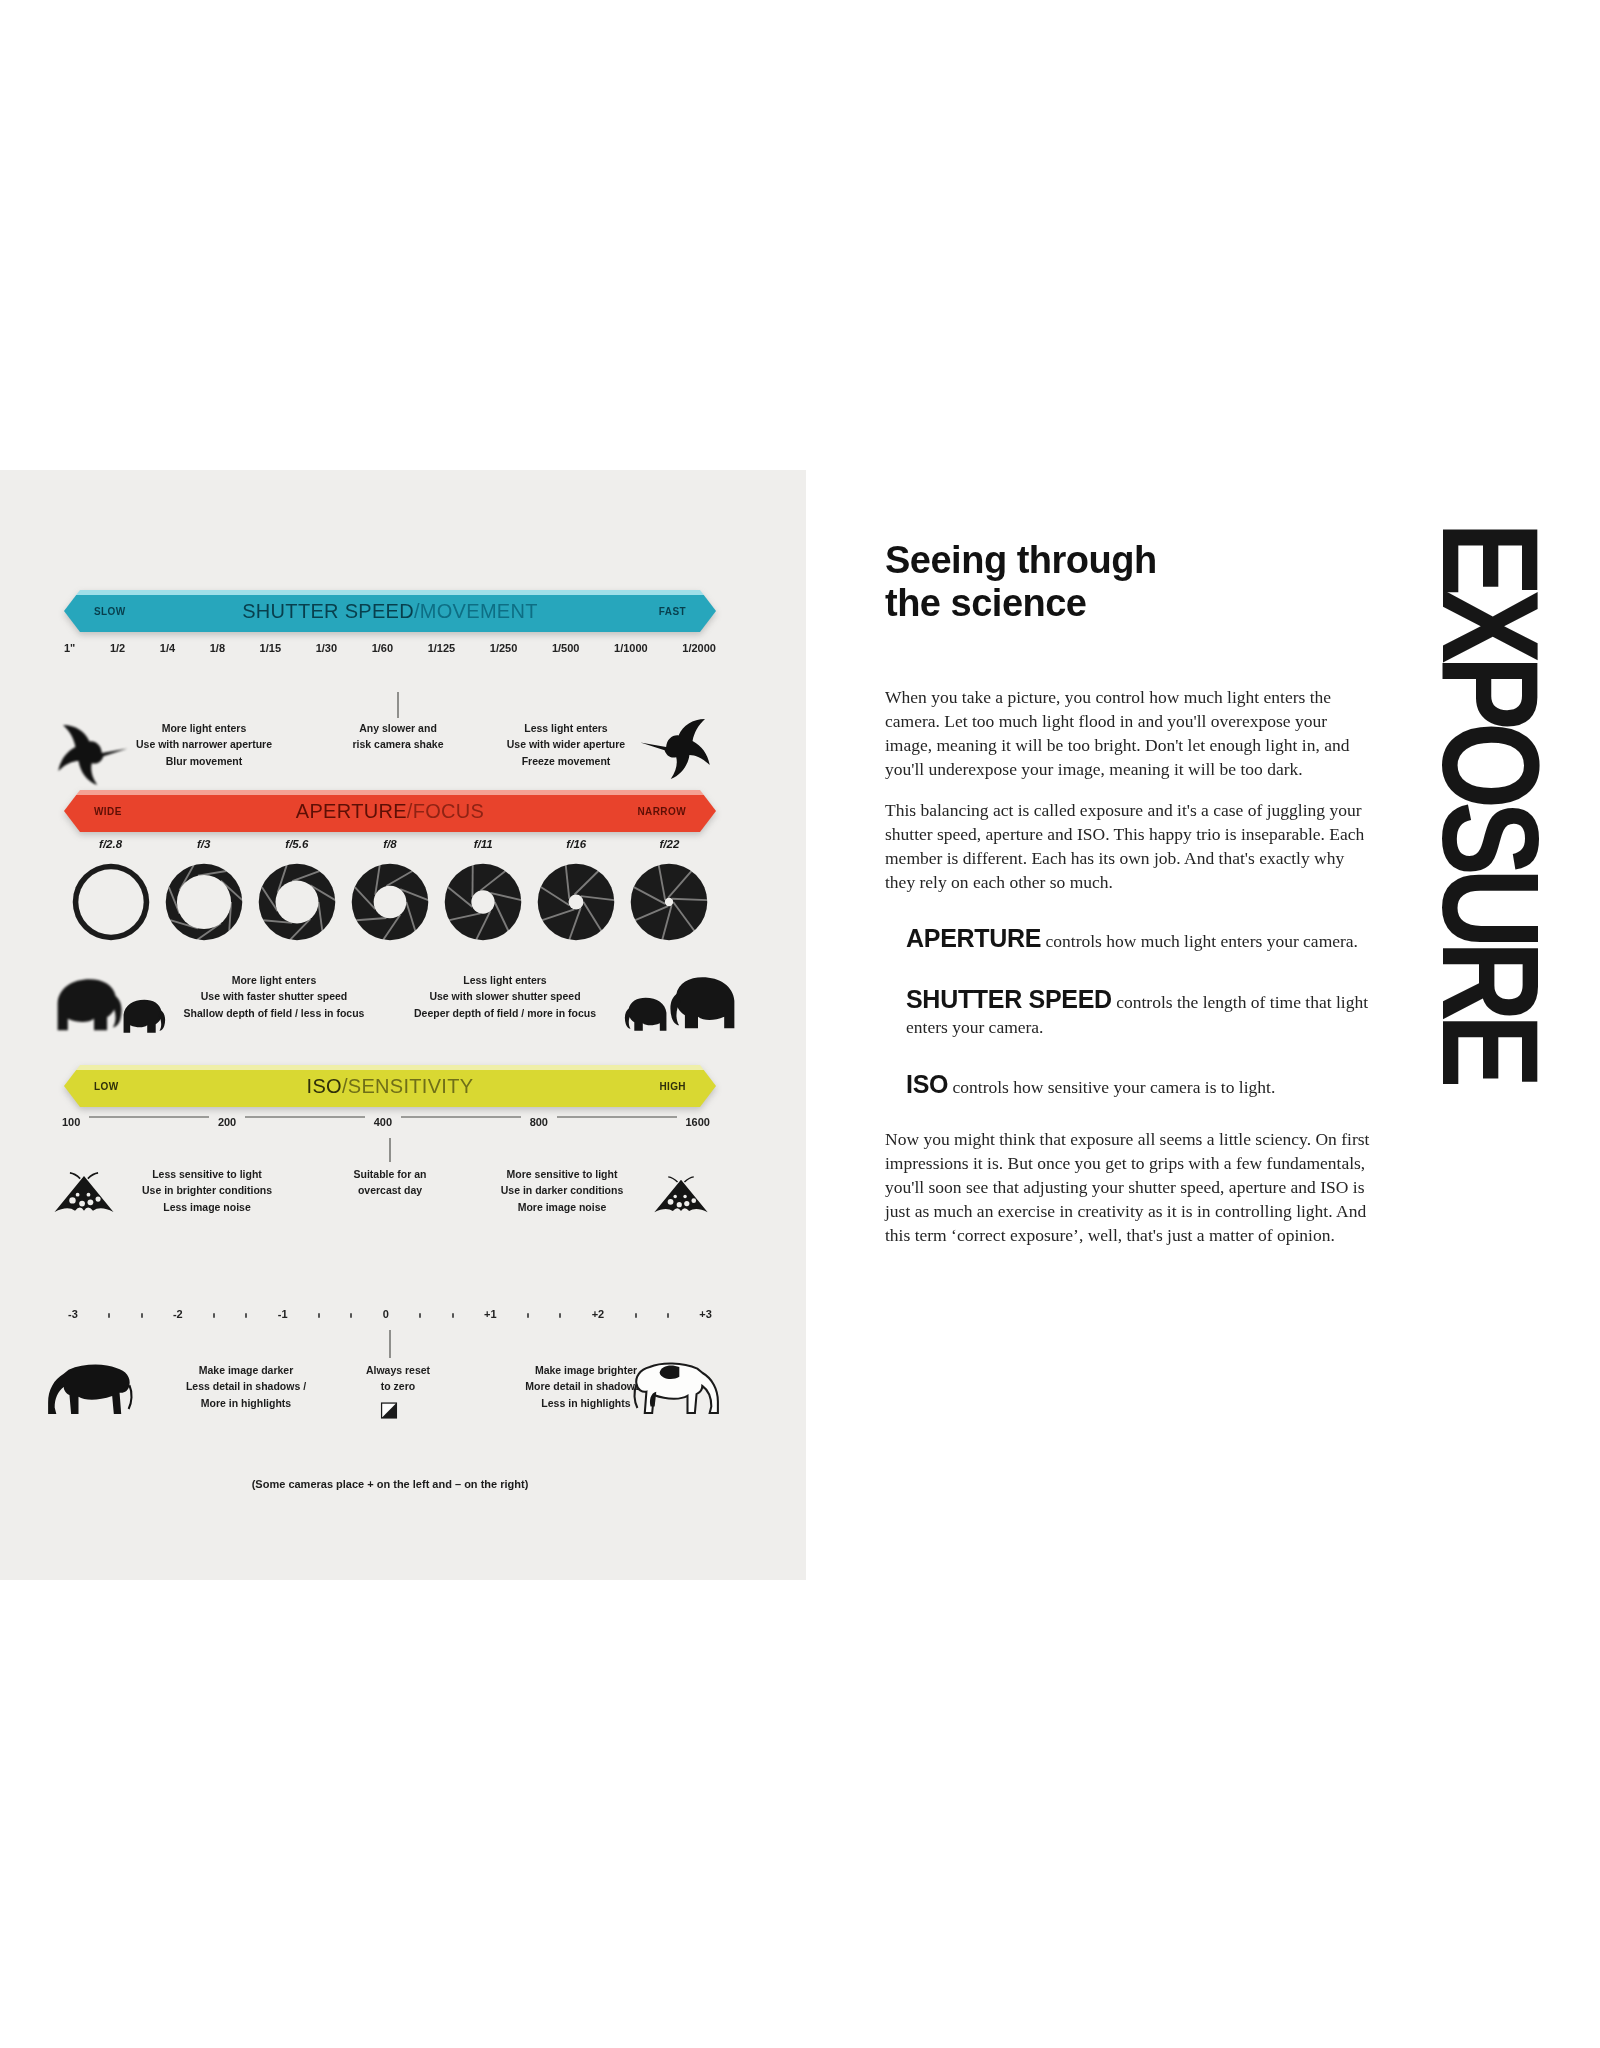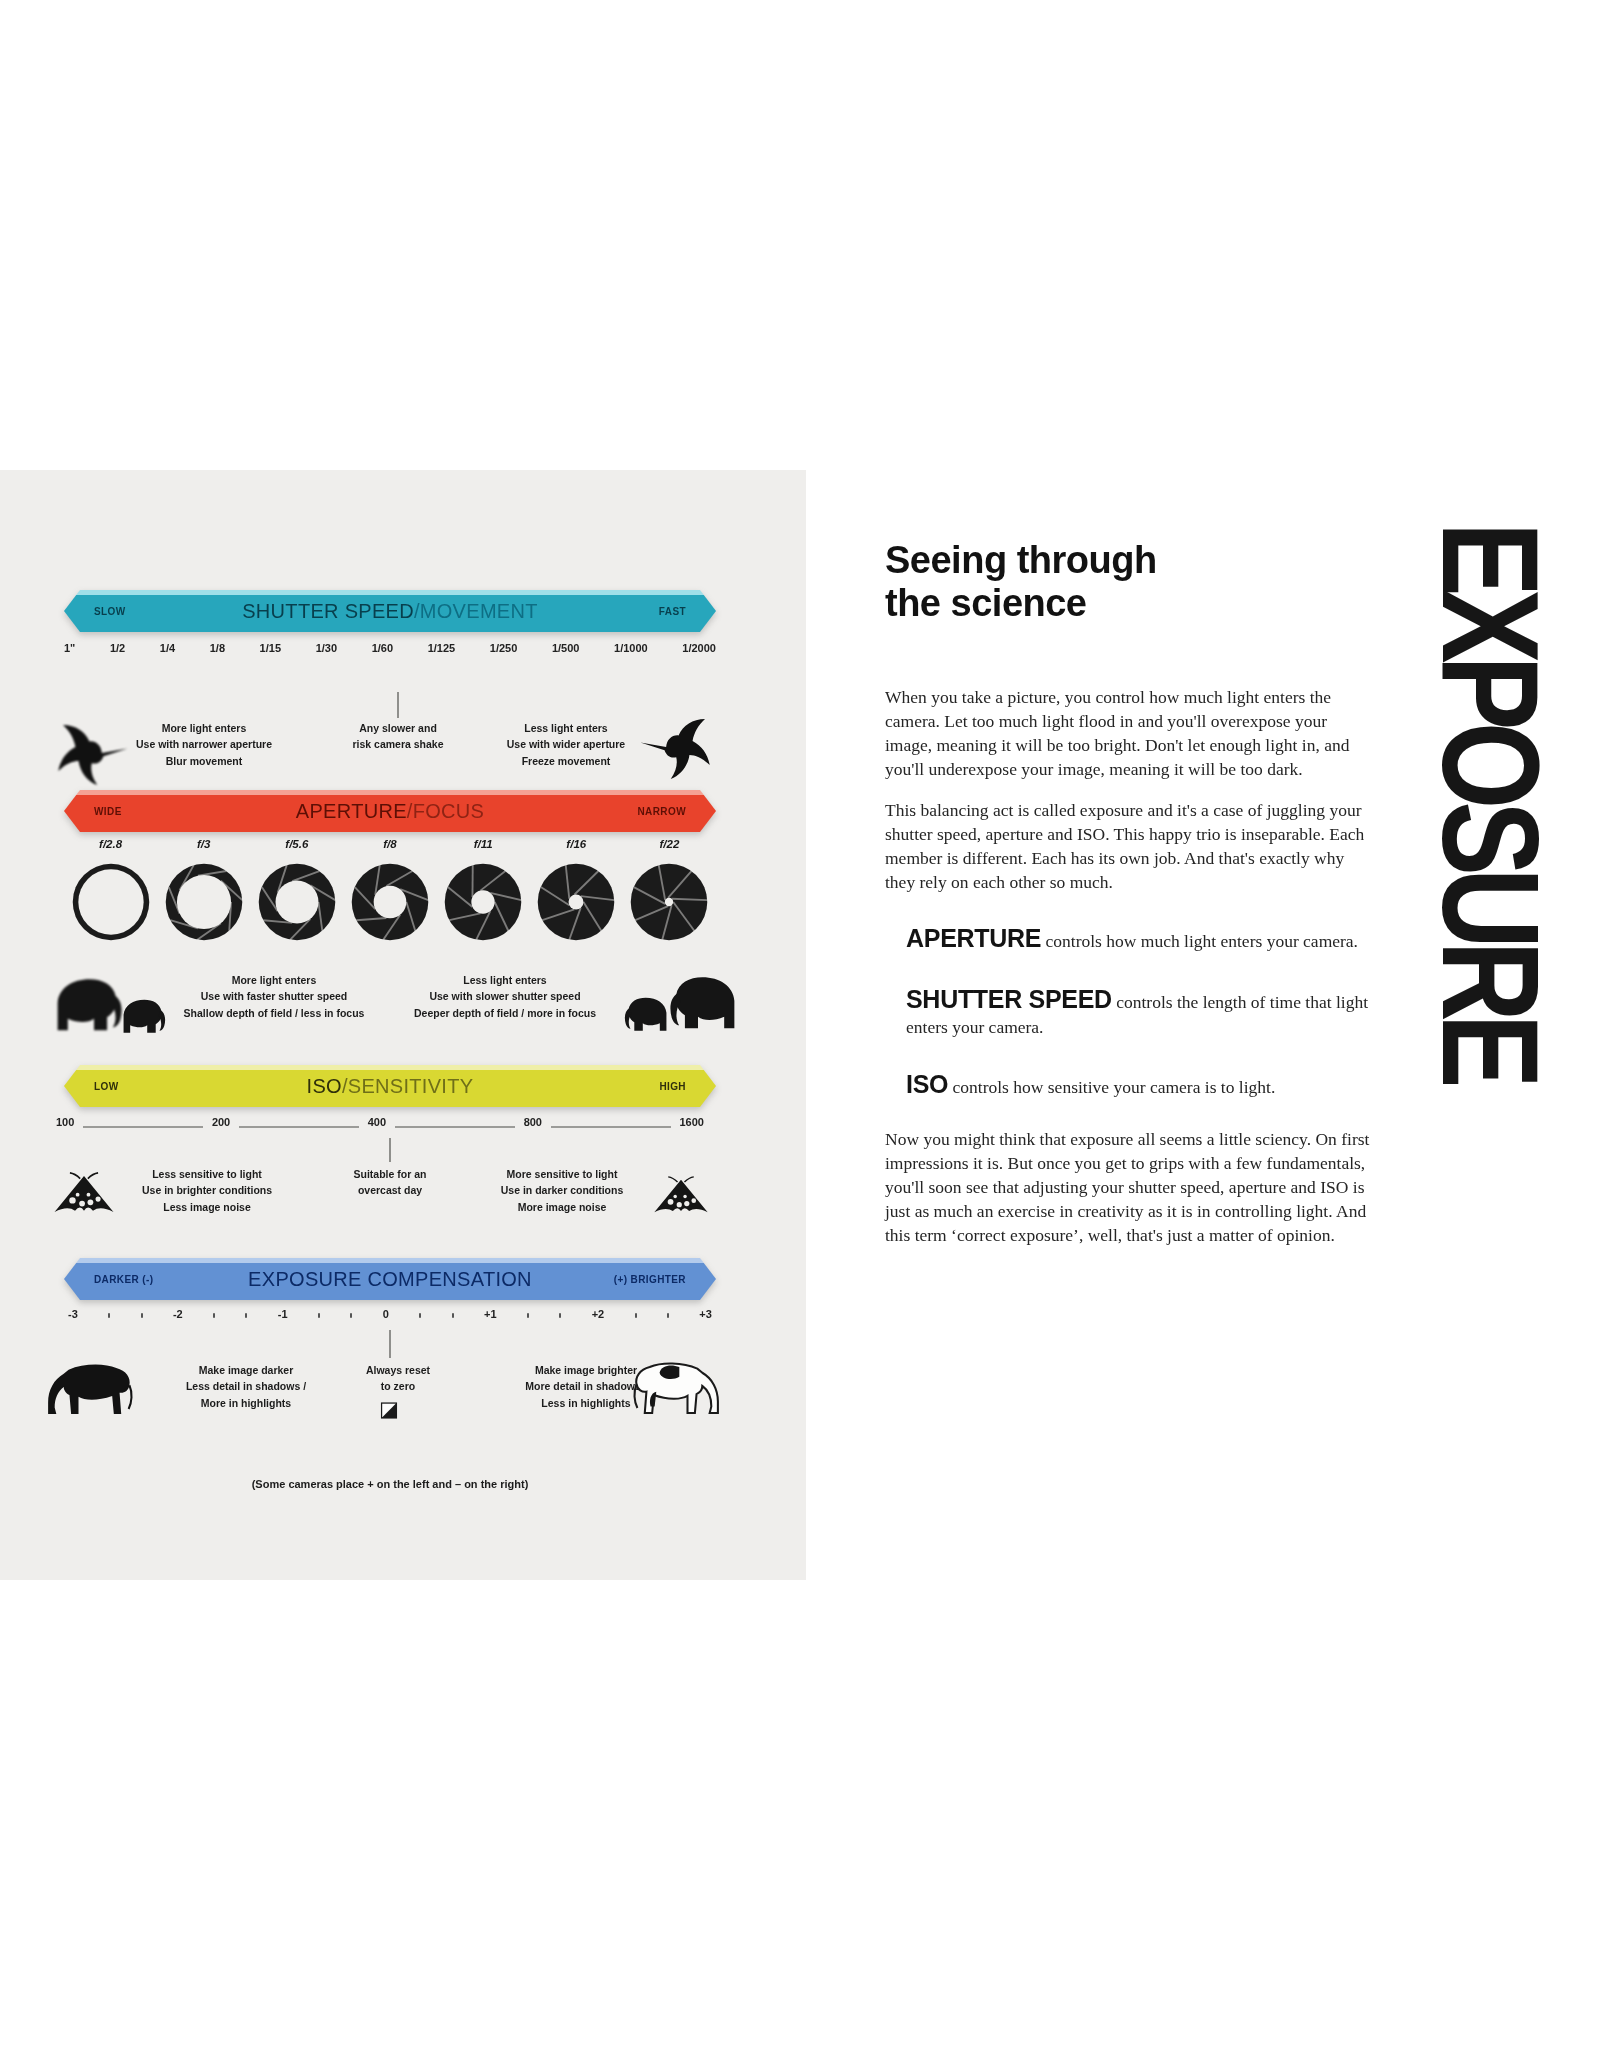--- a/index.html
+++ b/index.html
@@ -16,21 +16,21 @@
   .bar-cyan{background:linear-gradient(#9fdfe9 0 5px,#27a6bc 5px);}
   .bar-cyan .t-main{color:#083f4d;} .bar-cyan .t-sub{color:#0e6e84;} .bar-cyan .bar-edge{color:#083f4d;}
   .bar-red{background:linear-gradient(#f5a193 0 5px,#e8432c 5px);}
   .bar-red .t-main{color:#5e0f05;} .bar-red .t-sub{color:#8f2314;} .bar-red .bar-edge{color:#5e0f05;}
   .bar-yellow{background:linear-gradient(#efefa9 0 5px,#d9d832 5px);}
   .bar-yellow .t-main{color:#2f2f0a;} .bar-yellow .t-sub{color:#6f6f18;} .bar-yellow .bar-edge{color:#2f2f0a;}
   .bar-blue{background:linear-gradient(#b3cbec 0 5px,#6291d3 5px);}
   .bar-blue .t-main{color:#0c2a66;} .bar-blue .bar-edge{color:#0c2a66;}
   .scale-row{position:absolute;left:64px;width:652px;display:flex;justify-content:space-between;align-items:flex-end;}
   .scale-num{font-size:11px;font-weight:bold;color:#222;white-space:nowrap;}
-  .iso-row{position:absolute;left:56px;width:648px;display:flex;align-items:flex-end;}
+  .iso-row{position:absolute;left:62px;width:648px;display:flex;align-items:flex-start;}
   .iso-line{flex:1;height:2px;background:#9b9b98;margin:0 9px;}
   .ec-minor{width:2px;height:5px;background:#555;border-radius:1px;align-self:flex-end;margin-bottom:2px;}
   .pointer{position:absolute;width:2px;background:#8f8f8c;}
   .caption{position:absolute;text-align:center;}
   .cap-line{font-size:10.5px;font-weight:bold;color:#1c1c1c;line-height:1.55;}
   .icon{position:absolute;}
   .blurred{filter:blur(1.3px);}
   .ap-grid{position:absolute;left:64px;width:652px;display:flex;}
   .ap-col{flex:1;display:flex;flex-direction:column;align-items:center;}
   .ap-label{font-size:11.5px;font-weight:bold;font-style:italic;color:#191919;margin-bottom:10px;}
@@ -288,27 +288,20 @@
             <circle cx="32" cy="46" r="5"></circle>
             <circle cx="47" cy="51" r="4.5"></circle>
             <circle cx="60" cy="49" r="4.5"></circle>
             <circle cx="72" cy="44" r="4"></circle>
             <circle cx="40" cy="37" r="3"></circle>
             <circle cx="57" cy="37" r="3"></circle>
           </g>
         </svg>
     </div>
 
-    <div class="bar-wrap" style="top:788px">
-      <div class="bar bar-blue">
-        <span class="bar-edge left">DARKER (-)</span>
-        <span class="bar-title"><span class="t-main">EXPOSURE COMPENSATION</span></span>
-        <span class="bar-edge right">(+) BRIGHTER</span>
-      </div>
-    </div>
     <div class="scale-row" id="ec-scale" style="top:838px;left:68px;width:644px">
         <span class="scale-num">-3</span>
         <i class="ec-minor"></i>
         <i class="ec-minor"></i>
         <span class="scale-num">-2</span>
         <i class="ec-minor"></i>
         <i class="ec-minor"></i>
         <span class="scale-num">-1</span>
         <i class="ec-minor"></i>
         <i class="ec-minor"></i>

